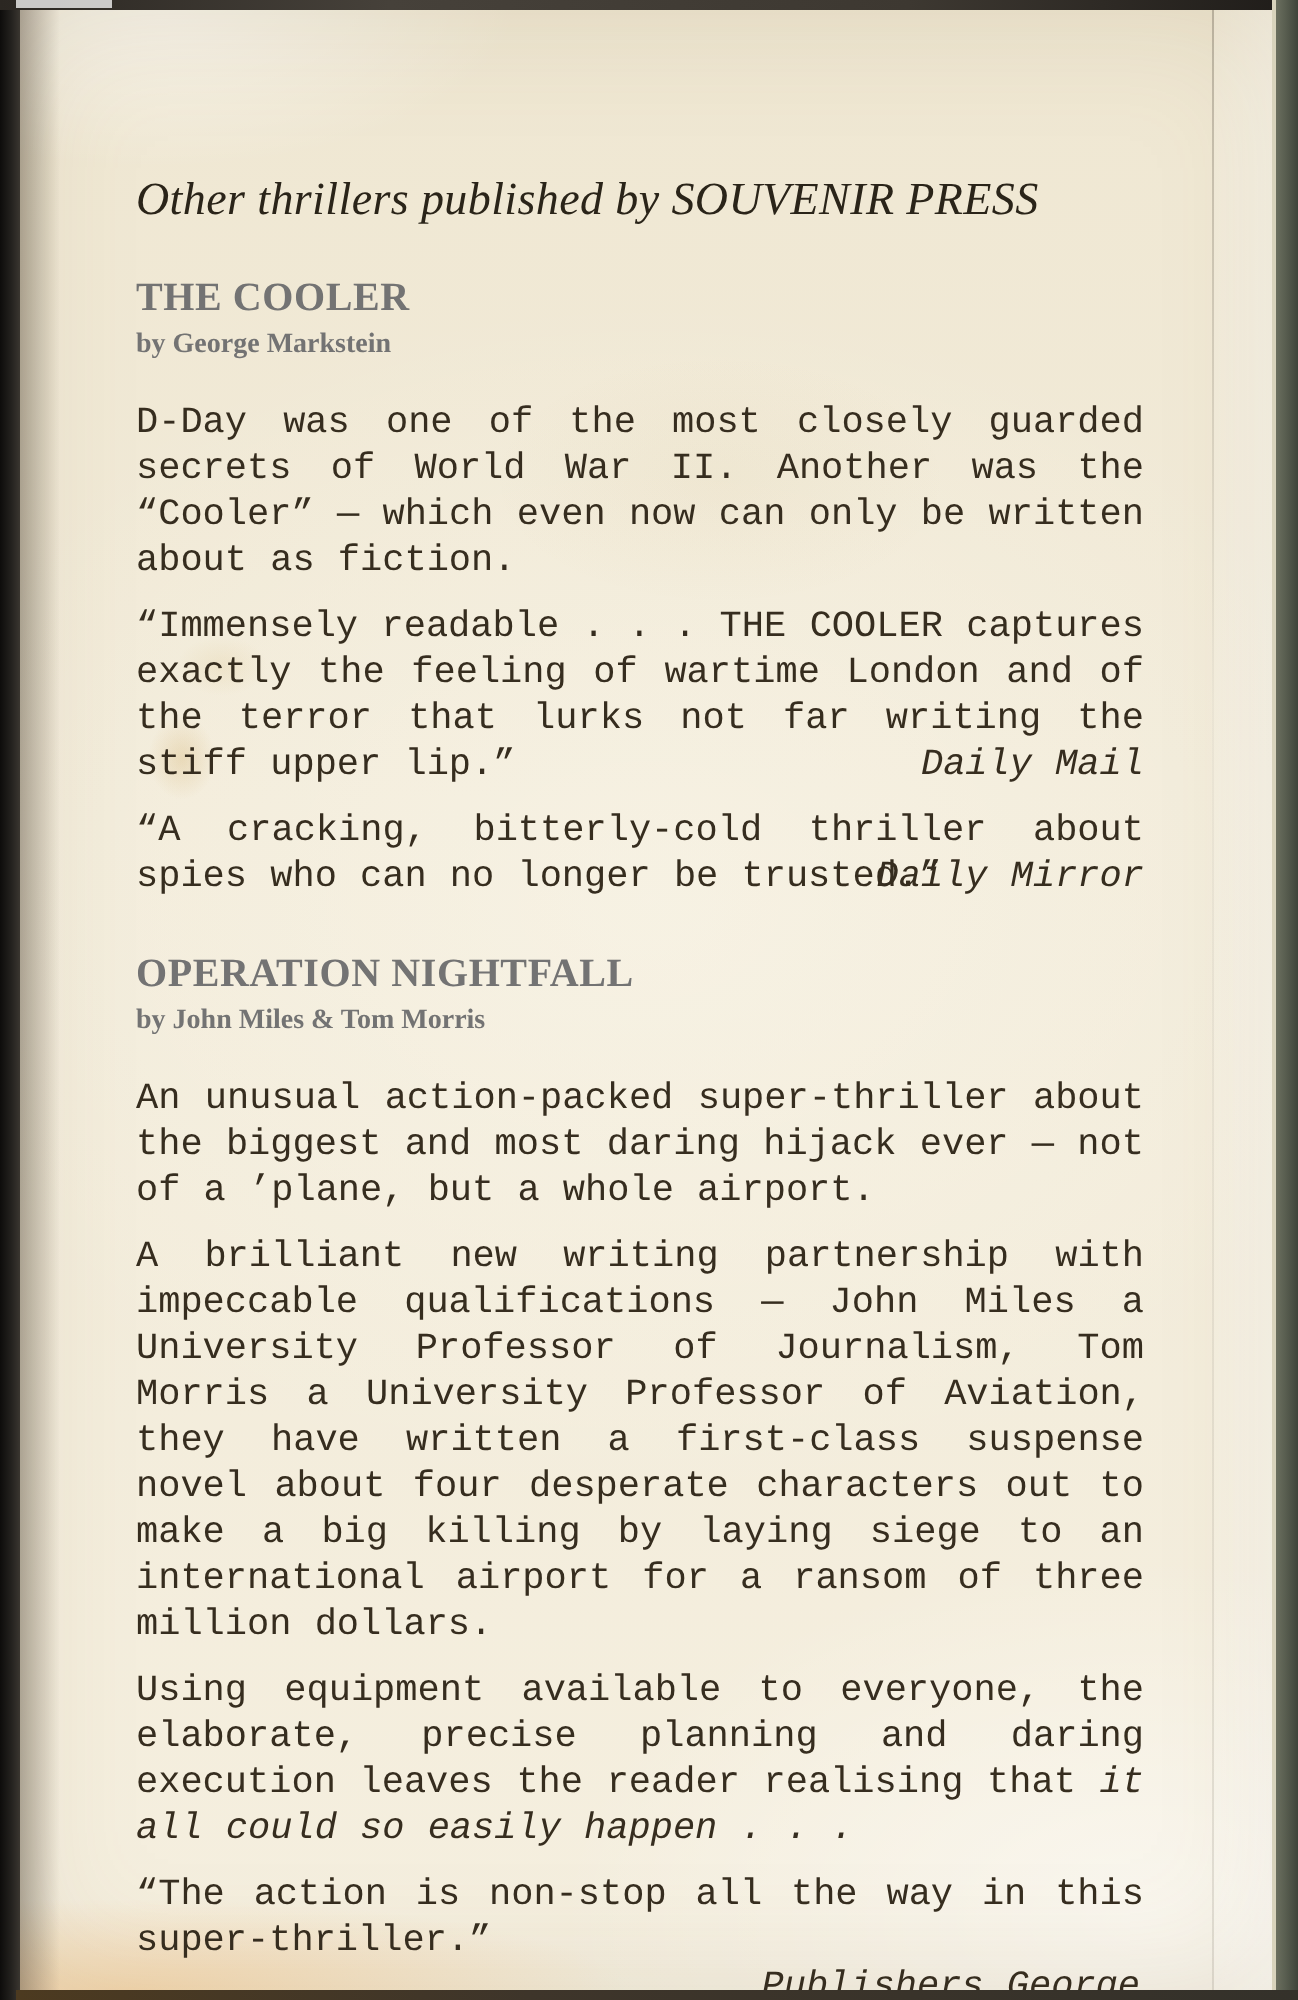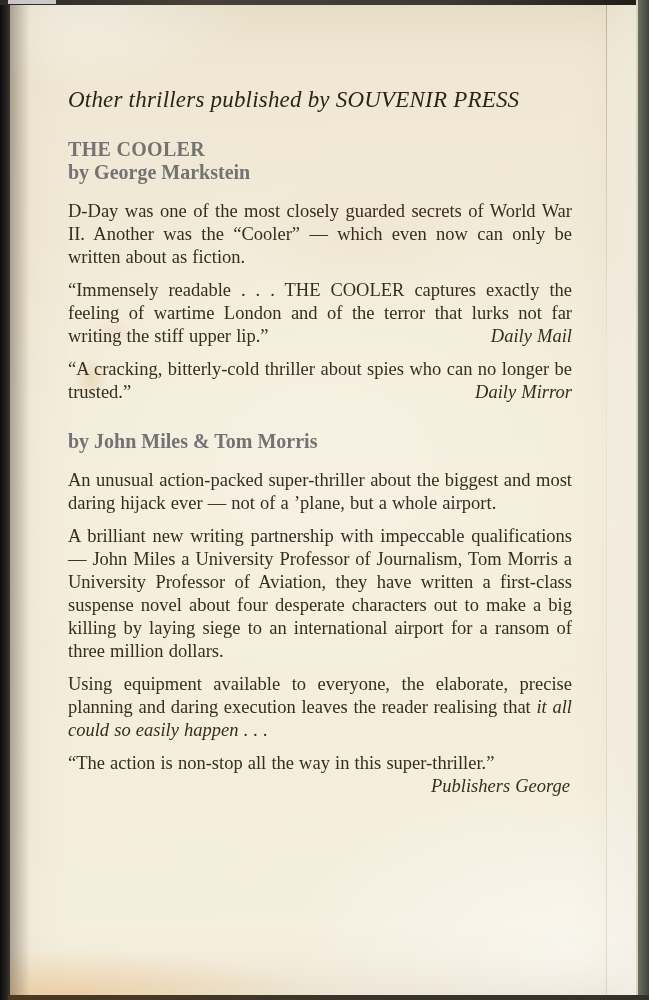--- a/index.html
+++ b/index.html
@@ -53,27 +53,28 @@
     color:#362d1f;
   }
   .hdr{
     font-style:italic;font-weight:normal;
     font-size:23px;line-height:28px;
     margin:0 0 24px;color:#2a2419;
     white-space:nowrap;letter-spacing:.2px;
   }
   .h2{margin:0 0 16px;color:#737373;}
   .h2 .s-title{font-weight:bold;font-size:20px;line-height:23px;letter-spacing:.3px;}
-  .h2 .s-byline{font-weight:bold;font-size:20px;line-height:23px;}
+  .h2 .s-byline{font-weight:bold;font-size:14px;line-height:23px;}
   p.body{
     margin:0 0 10px;
     font-size:18.5px;line-height:23px;
     text-align:justify;
     hyphens:auto;-webkit-hyphens:auto;
     word-spacing:.5px;
+    font-family:Liberation Mono, monospace;
   }
   p.q{position:relative;}
   p.q .src{position:absolute;right:0;bottom:0;font-style:italic;}
   .src-block{display:block;text-align:right;font-style:italic;padding-right:2px;}
   .it{font-style:italic;}
   .section2{margin-top:26px;}
 </style>
 </head>
 <body>
 
@@ -103,20 +104,21 @@
 
       <p class="body q">
         <span>“A cracking, bitterly-cold thriller about spies who can no longer be trusted.”</span>
         <span class="src">Daily Mirror</span>
       </p>
 
     </section>
 
     <section class="section2">
       <div class="h2">
+        <div class="s-title">OPERATION NIGHTFALL</div>
         <div class="s-byline">by John Miles &amp; Tom Morris</div>
       </div>
 
       <p class="body">An unusual action-packed super-thriller about the biggest and most daring hijack ever — not of a ’plane, but a whole airport.</p>
 
       <p class="body">A brilliant new writing partnership with impeccable qualifications — John Miles a University Professor of Journalism, Tom Morris a University Professor of Aviation, they have written a first-class suspense novel about four desperate characters out to make a big killing by laying siege to an international airport for a ransom of three million dollars.</p>
 
       <p class="body">
         <span>Using equipment available to everyone, the elaborate, precise planning and daring execution leaves the reader realising that </span><span class="it">it all could so easily happen . . .</span>
       </p>

